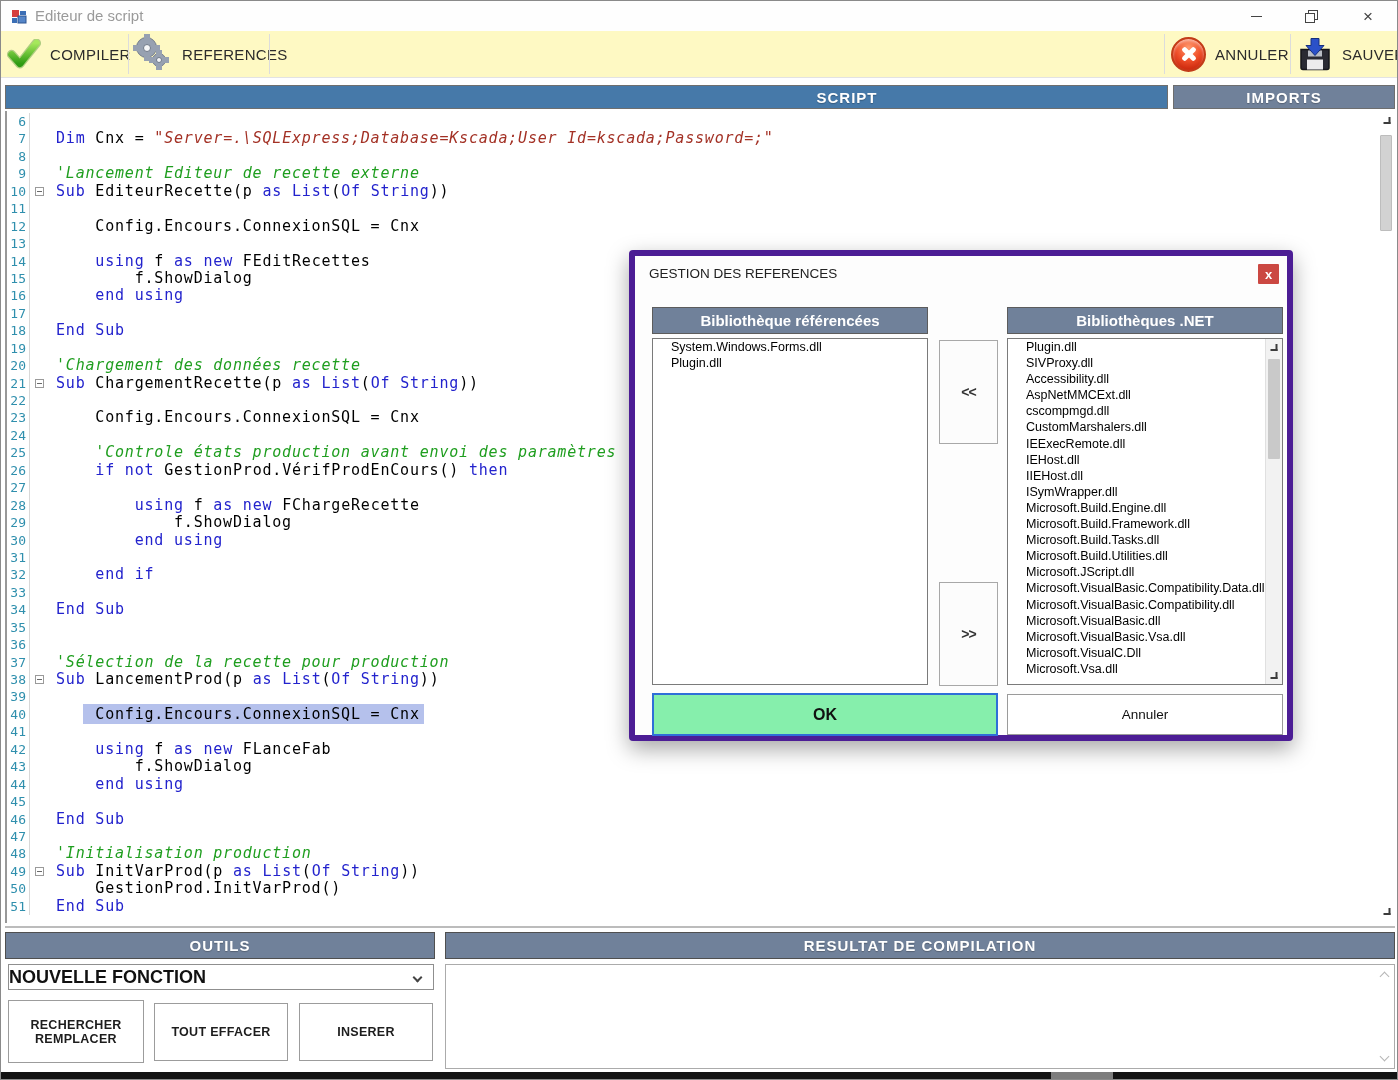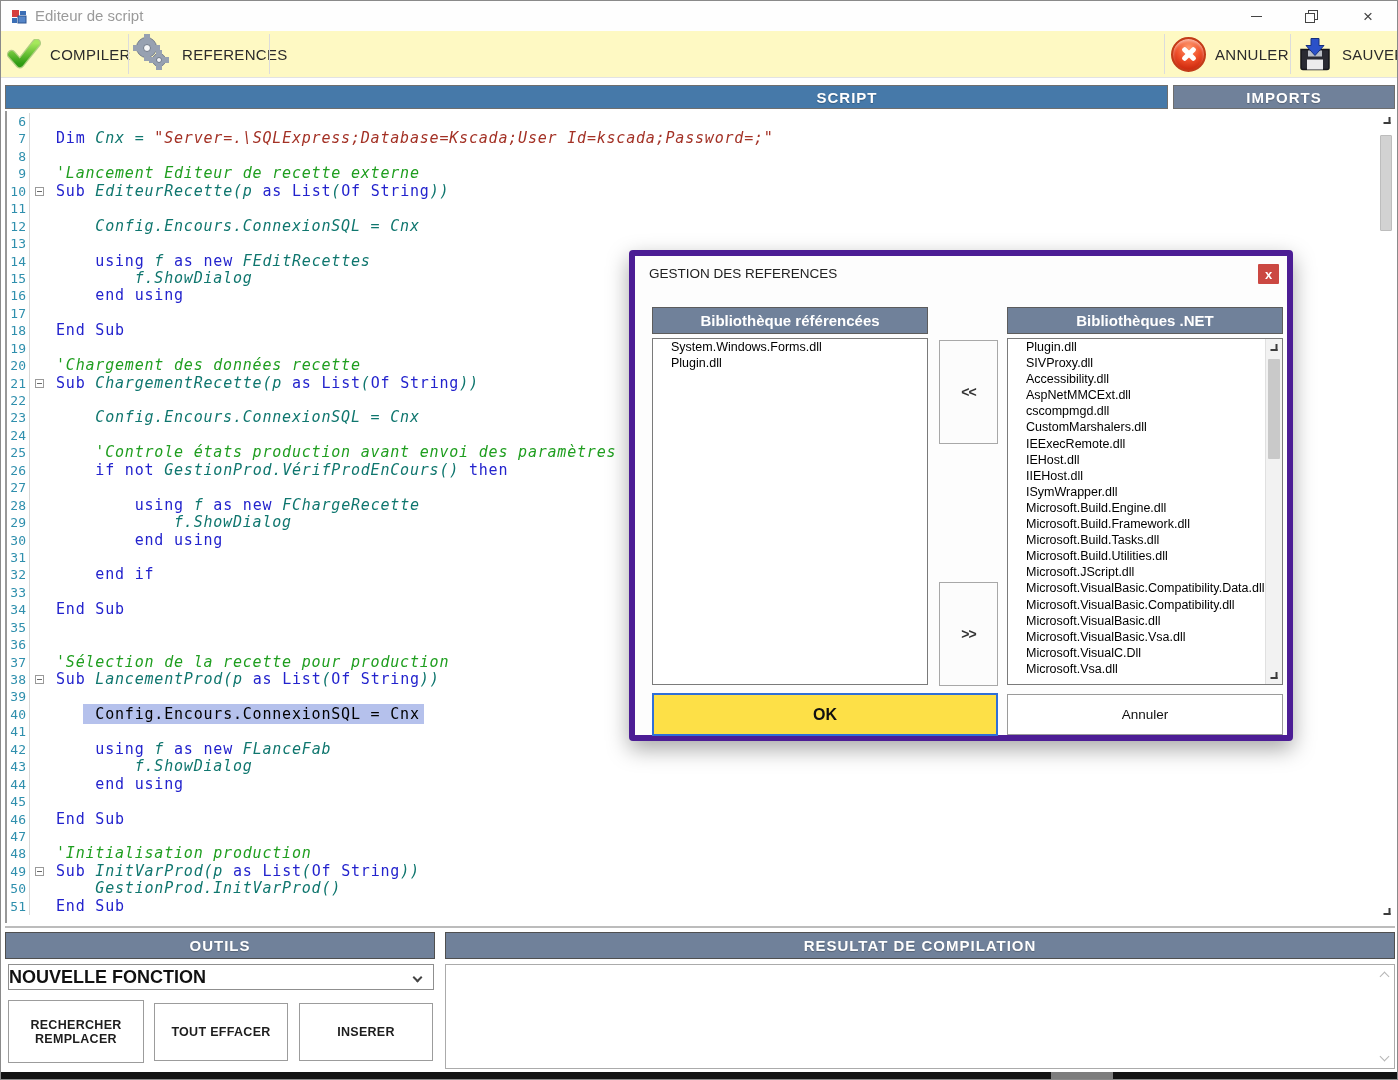--- a/index.html
+++ b/index.html
@@ -49,21 +49,21 @@
   .editor { position:absolute; left:4px; top:110px; width:1390px; height:812px; background:#fff;
     border-left:2px solid #989898; overflow:hidden; padding-top:2px; }
   .line { display:flex; height:17.45px; }
   .ln { flex:0 0 23px; text-align:right; padding-right:3px; font:13px/17.45px "DejaVu Sans Mono", monospace;
     color:#2f8fad; border-right:1px solid #d8d8d8; }
   .foldslot { flex:0 0 26px; position:relative; }
   .foldbox { position:absolute; left:5px; top:4px; width:9px; height:9px; border:1px solid #9a9a9a; background:#fff;
     background-image:linear-gradient(#6a6a6a,#6a6a6a); background-size:5px 1px; background-position:center; background-repeat:no-repeat; }
   .codeline { margin:0; flex:1; font:15px/17.45px "DejaVu Sans Mono", monospace; letter-spacing:.8px; white-space:pre; }
   .seg-k { color:#2323cd; }
-  .seg-p { color:#0f766e;font-style:italic; }
+  .seg-p { color:#000000; }
   .seg-c { color:#1f9e1f; font-style:italic; }
   .seg-s { color:#a33125; font-style:italic; }
   .seg-h { background:#b5c1ec; padding:1px 4px 1px 12px; margin-left:-12px; }
   
   .chev { display:inline-block; width:7px; height:7px; border-right:2px solid #3c3c3c; border-bottom:2px solid #3c3c3c; }
   .chev.up { transform:rotate(-135deg); }
   .chev.down { transform:rotate(45deg); }
   .chev.lite { border-color:#b5b5b5; border-width:1.5px; }
   .vscroll { position:absolute; width:17px; }
   .vscroll .arr { position:absolute; left:50%; transform:translateX(-50%); }
@@ -79,21 +79,21 @@
   .dlg-hdr { position:absolute; top:51px; width:276px; height:27px; background:#70819a; border:1px solid #5c5c5c;
     color:#fff; font-weight:bold; font-size:15px; display:flex; align-items:center; justify-content:center; }
   .listbox { position:absolute; top:82px; width:276px; height:347px; background:#fff; border:1px solid #7a7a7a;
     font-size:12.5px; color:#000; overflow:hidden; }
   .listbox .item { line-height:16.1px; padding-left:6px; white-space:nowrap;margin-left:12px; }
   .lb-scroll { position:absolute; right:0; top:0; bottom:0; width:17px; background:#f2f2f2; border-left:1px solid #e0e0e0; }
   .lb-scroll .arr { position:absolute; left:50%; transform:translateX(-50%); }
   .lb-scroll .thumb { position:absolute; left:2px; width:12px; background:#c9c9c9; border-radius:1px; }
   .movebtn { position:absolute; left:304px; width:59px; height:104px; background:#fcfcfc; border:1px solid #a8a8a8;
     display:flex; align-items:center; justify-content:center; font-size:14px; font-weight:bold; color:#333; letter-spacing:-1px; }
-  .dlg-ok { position:absolute; left:17px; top:437px; width:346px; height:43px; background:#fde047; border:2px solid #2f6fd8;
+  .dlg-ok { position:absolute; left:17px; top:437px; width:346px; height:43px; background:#86efac; border:2px solid #2f6fd8;
     display:flex; align-items:center; justify-content:center; font-weight:bold; font-size:16px; color:#111; }
   .dlg-cancel { position:absolute; left:372px; top:438px; width:276px; height:41px; background:#fff; border:1px solid #9a9a9a;
     display:flex; align-items:center; justify-content:center; font-size:13.5px; color:#111; }
   
   .divider { position:absolute; left:4px; top:925px; width:1390px; height:2px; background:#bcbcbc; }
   .combo { position:absolute; left:7px; top:963px; width:426px; height:26px; background:#fff; border:1px solid #8f8f8f;
     display:flex; align-items:center; }
   .combo .val { font-size:18px; font-weight:bold; color:#111; flex:1; }
   .combo .cw { margin-right:12px; }
   .bbtn { position:absolute; background:#fff; border:1px solid #9c9c9c; display:flex; align-items:center; justify-content:center;

